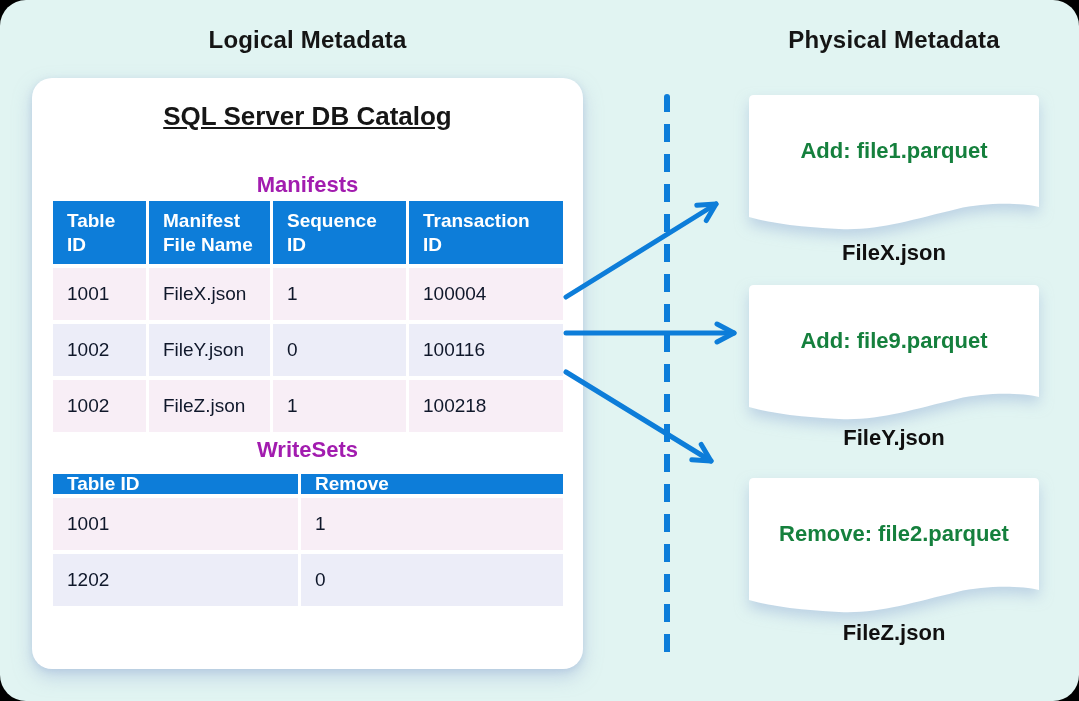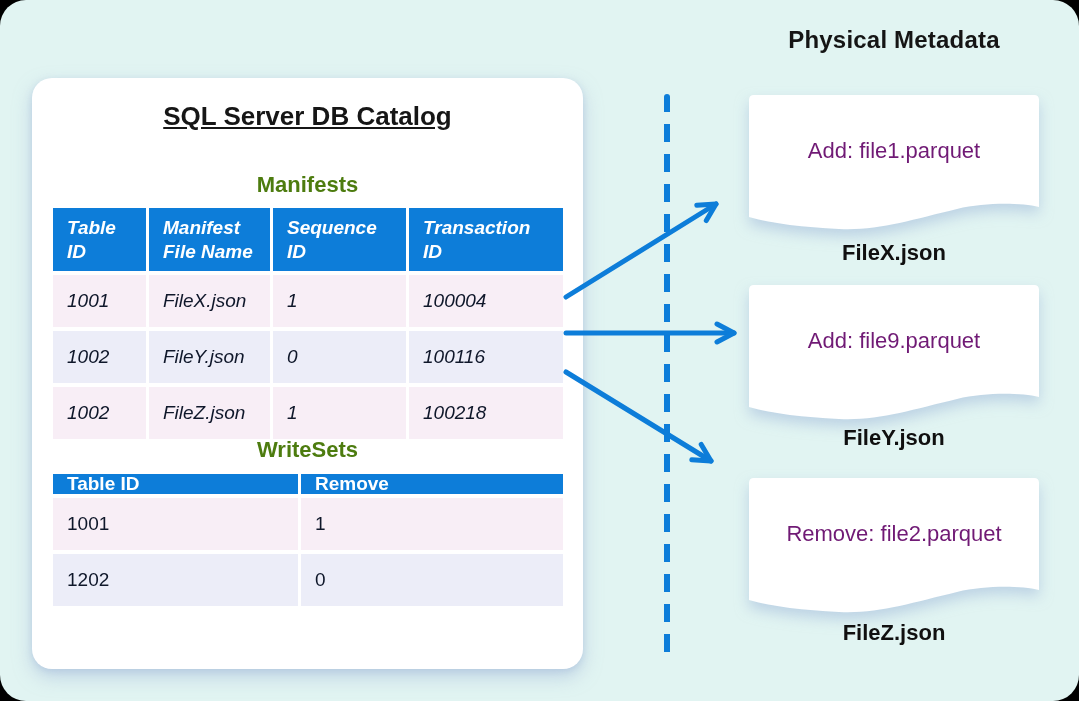--- a/index.html
+++ b/index.html
@@ -28,30 +28,30 @@
     width:551px;height:591px;
     background:#fff;border-radius:20px;
     box-shadow:0 8px 18px rgba(158,180,216,.5), 0 2px 6px rgba(158,180,216,.35);
   }
   .card-title{
     position:absolute;left:0;top:23px;width:100%;
     text-align:center;font-size:26px;font-weight:700;color:#161616;text-decoration:underline;
   }
   .section-title{
     position:absolute;left:0;width:100%;
-    text-align:center;font-size:22px;font-weight:700;color:#4d7c0f;
+    text-align:center;font-size:22px;font-weight:700;color:#a21caf;
   }
   .section-title.manifests{top:94px;}
   .section-title.writesets{top:359px;}
 
   .grid-table{
     position:absolute;left:21px;width:510px;
     display:grid;column-gap:3px;row-gap:4px;
   }
-  .grid-table.manifests{top:130px;grid-template-columns:93px 121px 133px 1fr;font-style:italic;}
+  .grid-table.manifests{top:123px;grid-template-columns:93px 121px 133px 1fr;}
   .grid-table.writesets{top:396px;grid-template-columns:245px 1fr;}
   .t-row{display:contents;}
 
   .th{
     background:#0d7dd9;color:#fff;
     font-size:19px;font-weight:700;line-height:1.25;
     display:flex;flex-direction:column;justify-content:center;
     padding-left:14px;
   }
   .manifests .th{height:63px;}
@@ -76,33 +76,34 @@
   .arrows{position:absolute;left:0;top:0;pointer-events:none;}
 
   
   .doc{position:absolute;left:749px;width:290px;height:140px;}
   .doc.d1{top:95px;} .doc.d2{top:285px;} .doc.d3{top:478px;text-align:right;}
   .doc-shape{position:absolute;left:0;top:0;
     filter:drop-shadow(0 7px 7px rgba(158,183,216,.55));}
   .doc-text{
     position:absolute;left:0;top:0;width:100%;height:112px;
     display:flex;align-items:center;justify-content:center;
-    font-size:22px;font-weight:400;color:#701a75;white-space:nowrap;
+    font-size:22px;font-weight:700;color:#15803d;white-space:nowrap;
   }
   .doc-label{
     position:absolute;left:749px;width:290px;
     text-align:center;font-size:22px;font-weight:700;color:#101010;
   }
   .doc-label.l1{top:240px;} .doc-label.l2{top:425px;} .doc-label.l3{top:620px;}
 </style>
 </head>
 <body>
 
 <div class="canvas">
 
+  <div class="panel-title left">Logical Metadata</div>
   <div class="panel-title right">Physical Metadata</div>
 
   <div class="catalog-card">
     <div class="card-title">SQL Server DB Catalog</div>
 
     <div class="section-title manifests">Manifests</div>
 
     <div class="grid-table manifests">
       <div class="t-row">
         <div class="th">

